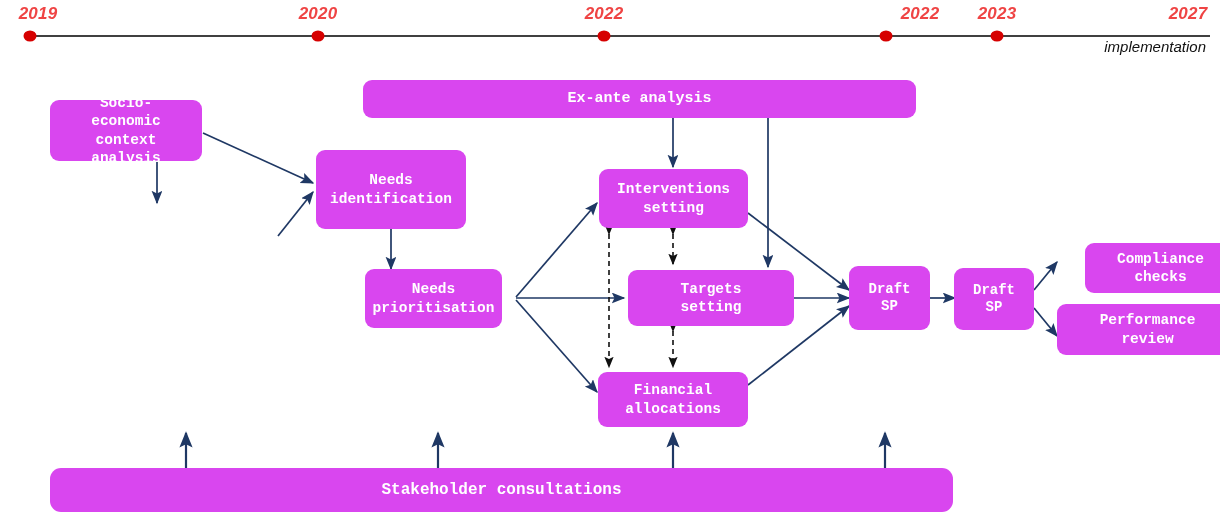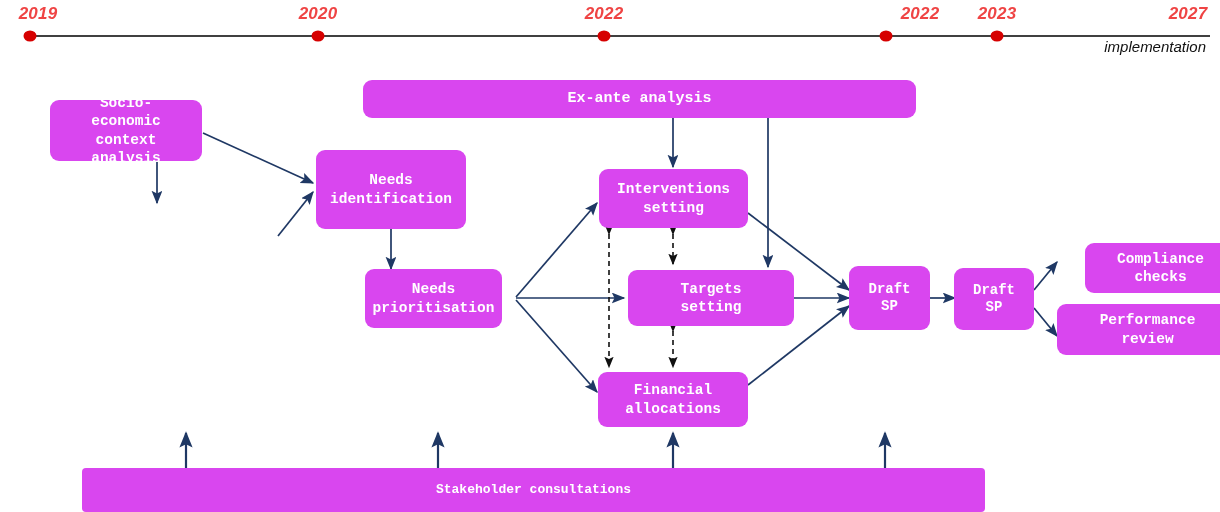--- a/index.html
+++ b/index.html
@@ -54,21 +54,21 @@
     font-weight:bold;
     font-size:14.5px;
     line-height:1.25;
     padding:2px 22px;
     box-sizing:border-box;
     z-index:3;
     font-family:Liberation Mono, monospace;
   }
   .node.small{font-size:14px;}
   .node.wide{font-size:15px;}
-  .node.bar{font-size:13px;border-radius:4px;margin-left:32px;}
+  .node.bar{font-size:16px;border-radius:11px;}
 </style>
 </head>
 <body>
 
 <div id="stage">
 
   <svg id="timeline-svg" viewBox="0 0 1220 60">
     <line x1="28" y1="36" x2="1210" y2="36" stroke="#000000" stroke-width="1.6"></line>
     <ellipse cx="30" cy="36" rx="6.5" ry="5.5" fill="#d60000"></ellipse>
     <ellipse cx="318" cy="36" rx="6.5" ry="5.5" fill="#d60000"></ellipse>

